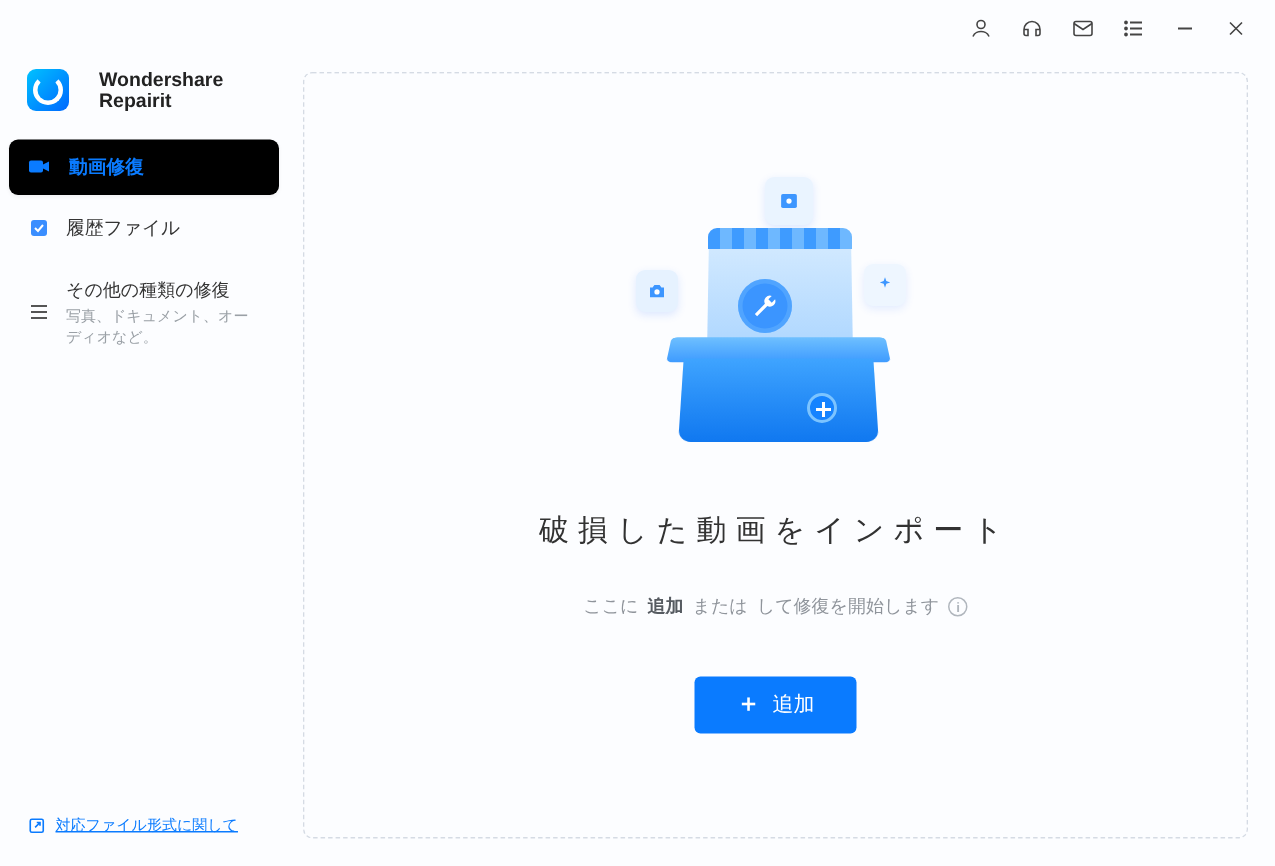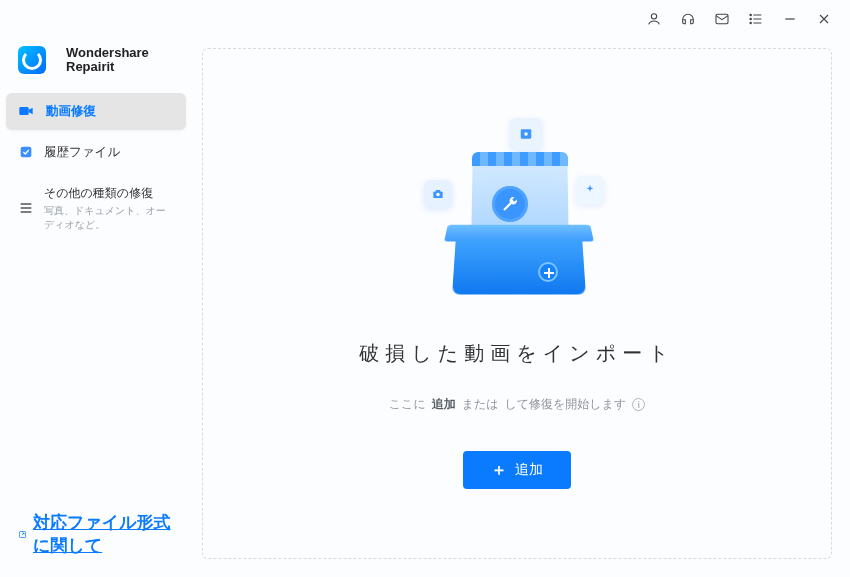--- a/index.html
+++ b/index.html
@@ -57,46 +57,45 @@
 }
 .nav-item {
   display: flex; align-items: center;
   gap: 10px;
   padding: 10px 12px;
   border-radius: 6px;
   cursor: pointer;
   margin-bottom: 4px;
 }
 .nav-item.active {
-  background: #e5e5e5;
+  background: #000000;
   box-shadow: 0 1px 3px rgba(0,0,0,0.05);
   gap: 12px;
 }
 .nav-item.active .nav-label { color:#0a7bff; font-weight:600; }
 .nav-icon {
   width:16px; height:16px;
   display:flex; align-items:center; justify-content:center;
   flex-shrink:0;
 }
 .nav-label { font-size: 12.5px; color:#333; }
 .nav-sub {
   display:flex; flex-direction:column;
 }
 .nav-sub .nav-label { font-size:12px; }
 .nav-sub .nav-subtitle { font-size:10px; color:#9aa0a6; margin-top:2px; }
 .sidebar-footer {
   margin-top:auto;
   padding: 0 10px 20px 12px;
 }
 .file-formats-link {
-  display:flex; align-items:center; gap:6px;
-  color:#0a7bff; font-size:17px;
+  display:flex; align-items:flex-end; gap:6px;
+  color:#0a7bff; font-size:10px;
   text-decoration: underline;
   cursor:pointer;
-  font-weight:bold;
 }
 .content {
   flex:1;
   padding: 10px 18px 18px 10px;
 }
 .dropzone {
   width:100%; height:100%;
   border: 1px dashed #d5dbe4;
   border-radius: 6px;
   display:flex; flex-direction:column; align-items:center; justify-content:center;

